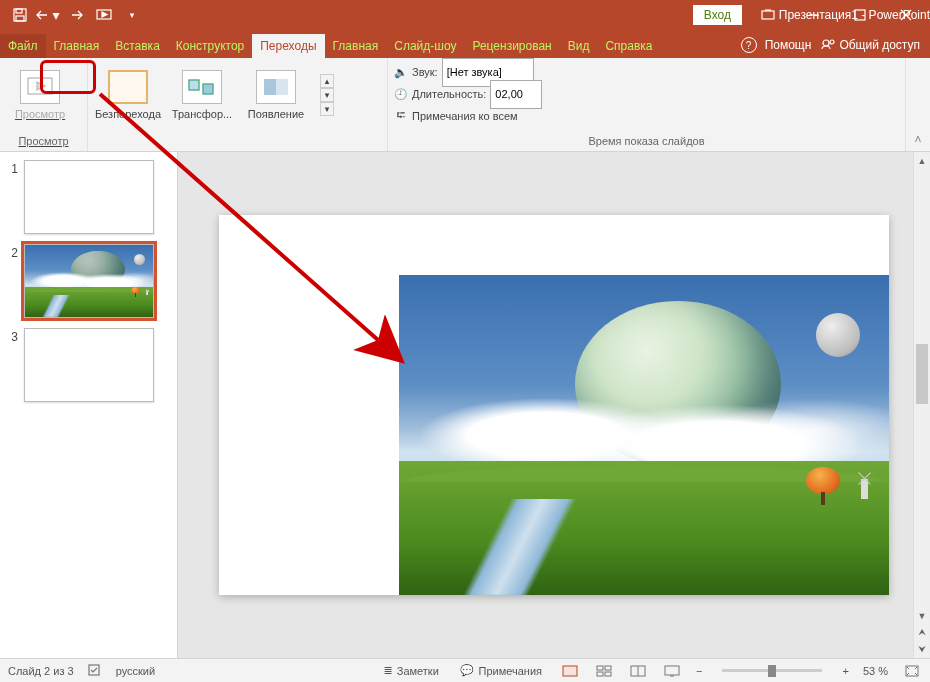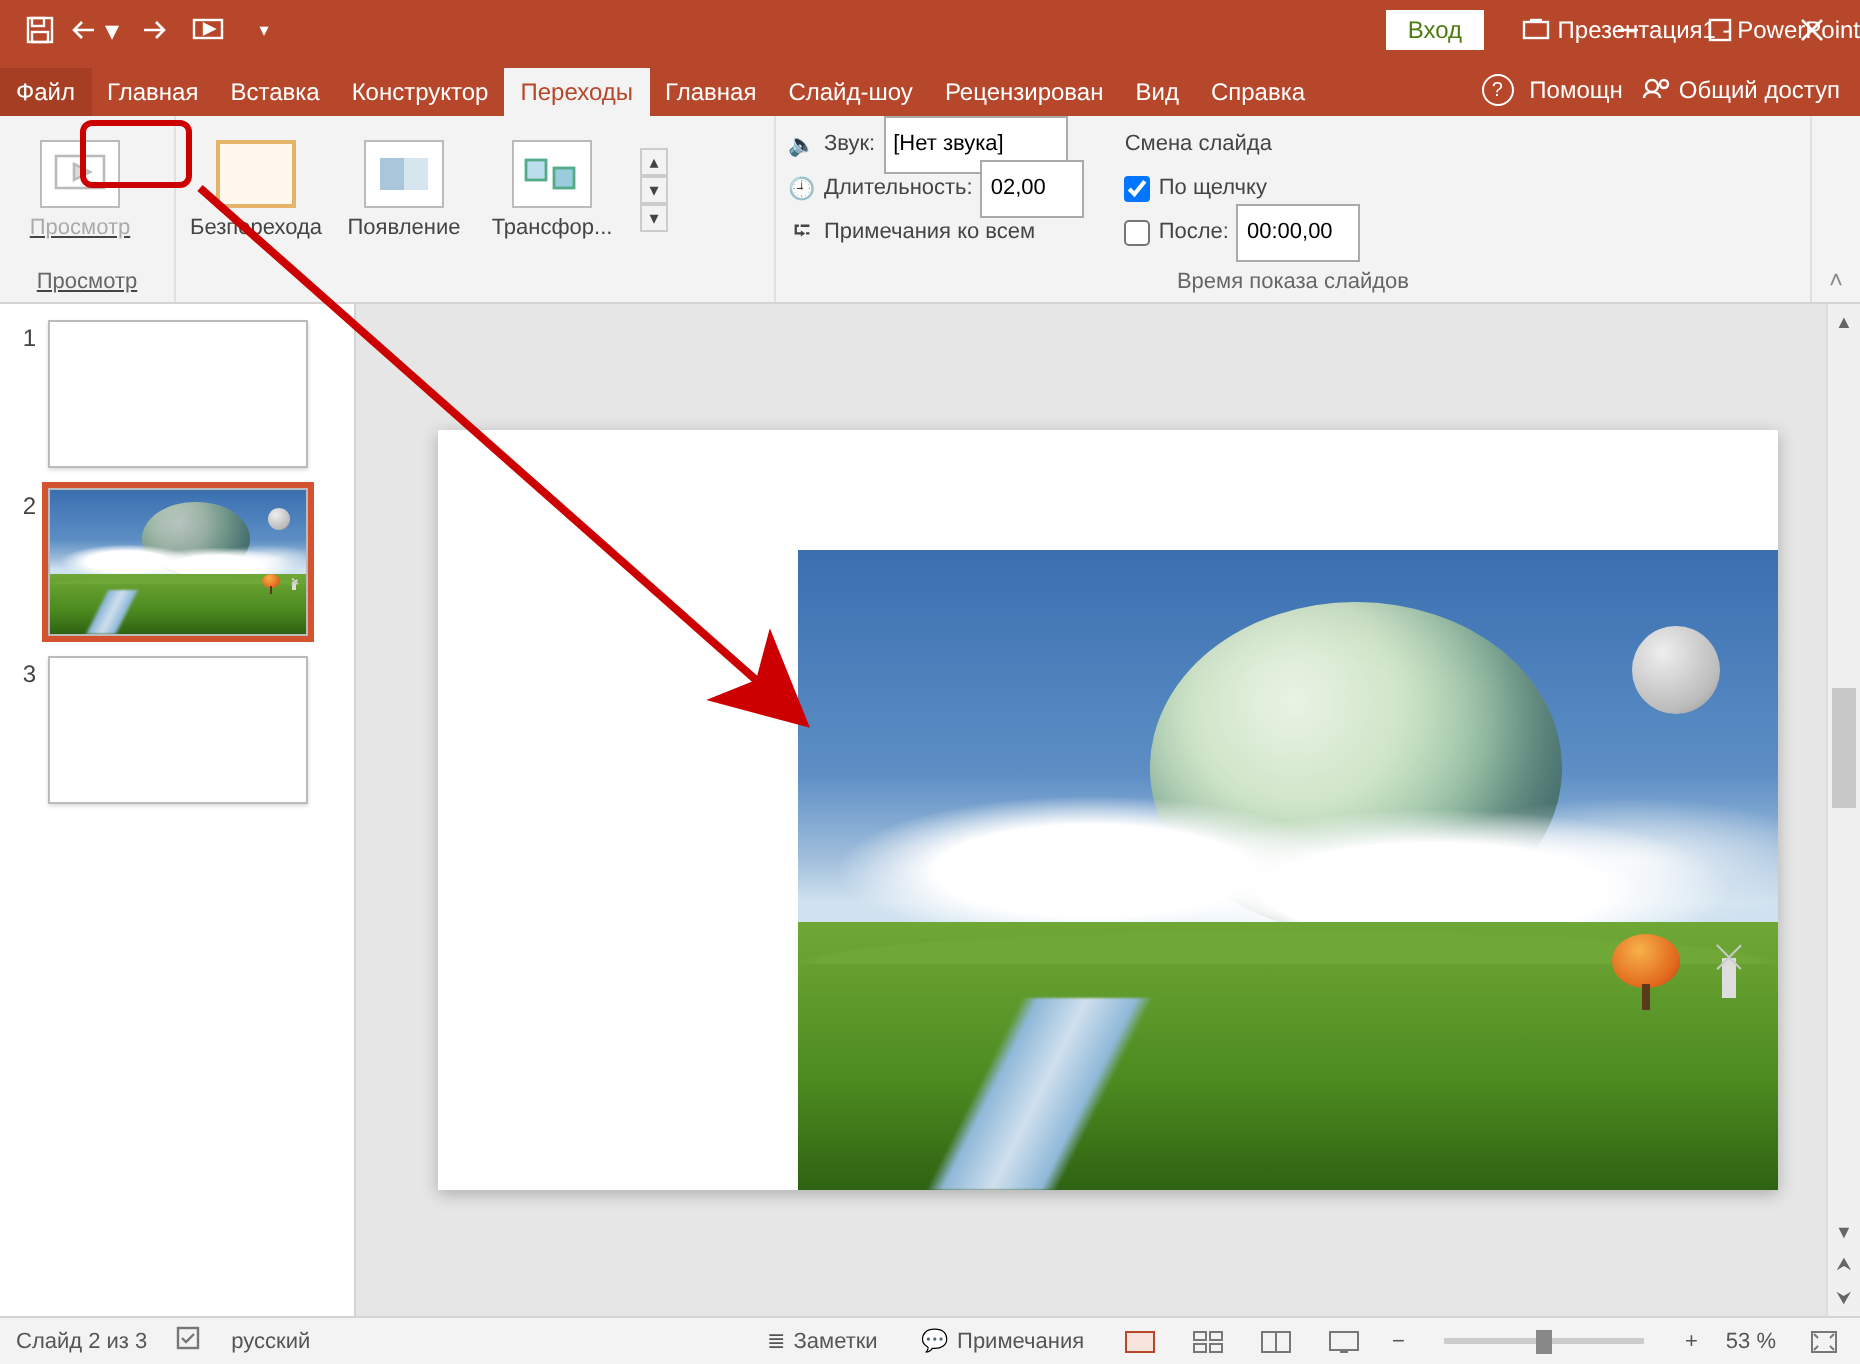--- a/index.html
+++ b/index.html
@@ -10,21 +10,21 @@
   .qat { display: flex; gap: 4px; padding: 0 8px; align-items: center; }
   .qat-btn { width: 24px; height: 24px; display: flex; align-items: center; justify-content: center; color: #fff; font-size: 14px; }
   .qat-btn svg { stroke: #fff; }
   .title-center { position: absolute; left: 0; right: 0; text-align: right; font-size: 12px; pointer-events: none; }
   .title-right { margin-left: auto; display: flex; align-items: center; gap: 6px; padding-right: 4px; }
   .login-btn { background: #fff; color: #4d7c0f; border: 1px solid #fff; padding: 2px 10px; font-size: 12px; }
   .win-btn { width: 40px; height: 30px; display: flex; align-items: center; justify-content: center; }
 
   
   .tabs-row { height: 28px; background: #b7472a; display: flex; align-items: flex-end; color: #fff; position: relative; }
-  .tab { padding: 5px 8px 5px; font-size: 12px; color: #ffffff; cursor: pointer; white-space: nowrap; }
+  .tab { padding: 5px 8px 5px; font-size: 12px; color: #bef264; cursor: pointer; white-space: nowrap; }
   .tab.file { background: #a63e24; }
   .tab.active { background: #f3f3f3; color: #b7472a; }
   .tabs-right { margin-left: auto; display: flex; align-items: center; gap: 10px; padding: 0 10px 5px; font-size: 12px; }
   .tabs-right .q { width:16px; height:16px; border:1px solid #fff; border-radius:50%; display:inline-flex; align-items:center; justify-content:center; font-size:10px; margin-right:4px;}
   .tabs-right span { display:flex; align-items:center; gap:4px;}
 
   
   .file-highlight { position: absolute; left: 40px; top: 60px; width: 56px; height: 34px; border: 3px solid #c00; border-radius: 6px; pointer-events: none; z-index: 50; }
 
   
@@ -187,35 +187,35 @@
   </div>
 
   <div class="ribbon-group" style="width:300px;">
     <div class="ribbon-row">
       <div class="big-btn selected">
         <div class="icon"></div>
         <span>Безперехода</span>
       </div>
       <div class="big-btn">
         <div class="icon">
+            <svg width="30" height="22" fill="none" stroke="#5a8" stroke-width="1.4">
+              <rect x="2" y="4" width="10" height="10" fill="#bde"></rect>
+              <rect x="16" y="8" width="10" height="10" fill="#9cd"></rect>
+            </svg>
+          </div>
+        <span>Трансфор...</span>
+      </div>
+      <div class="big-btn">
+        <div class="icon">
             <svg width="30" height="22" fill="none">
               <rect x="3" y="3" width="24" height="16" fill="#d7e5ef"></rect>
               <rect x="3" y="3" width="12" height="16" fill="#a9c6db"></rect>
             </svg>
           </div>
         <span>Появление</span>
-      </div>
-      <div class="big-btn">
-        <div class="icon">
-            <svg width="30" height="22" fill="none" stroke="#5a8" stroke-width="1.4">
-              <rect x="2" y="4" width="10" height="10" fill="#bde"></rect>
-              <rect x="16" y="8" width="10" height="10" fill="#9cd"></rect>
-            </svg>
-          </div>
-        <span>Трансфор...</span>
       </div>
       <div style="display:flex;flex-direction:column;gap:0;margin-left:4px;">
         <div style="font-size:9px;border:1px solid #ccc;width:14px;height:14px;text-align:center;line-height:12px;">▴</div>
         <div style="font-size:9px;border:1px solid #ccc;width:14px;height:14px;text-align:center;line-height:12px;">▾</div>
         <div style="font-size:9px;border:1px solid #ccc;width:14px;height:14px;text-align:center;line-height:12px;">▾</div>
       </div>
     </div>
   </div>
 
 
@@ -228,32 +228,20 @@
           <input type="text" readonly="" style="width: 92px;" value="[Нет звука]">
         </div>
         <div class="small-row">
           <span class="ico">🕘</span>
           <span>Длительность:</span>
           <input type="text" style="width: 52px;" value="02,00">
         </div>
         <div class="small-row">
           <span class="ico">⮓</span>
           <span>Примечания ко всем</span>
-        </div>
-      </div>
-      <div style="display:flex; flex-direction:column; gap:2px;">
-        <div class="small-row">Смена слайда</div>
-        <div class="small-row">
-          <input type="checkbox" class="chk" checked="" style="">
-          <span>По щелчку</span>
-        </div>
-        <div class="small-row">
-          <input type="checkbox" class="chk" style="">
-          <span>После:</span>
-          <input type="text" style="width: 62px;" value="00:00,00">
         </div>
       </div>
     </div>
     <div class="ribbon-group-title">Время показа слайдов</div>
   </div>
   <div style="width:24px; display:flex; align-items:flex-end; justify-content:center; padding-bottom:4px; color:#888;">˄</div>
 </div>
 
 <div class="workspace">
   <div class="thumb-panel">

